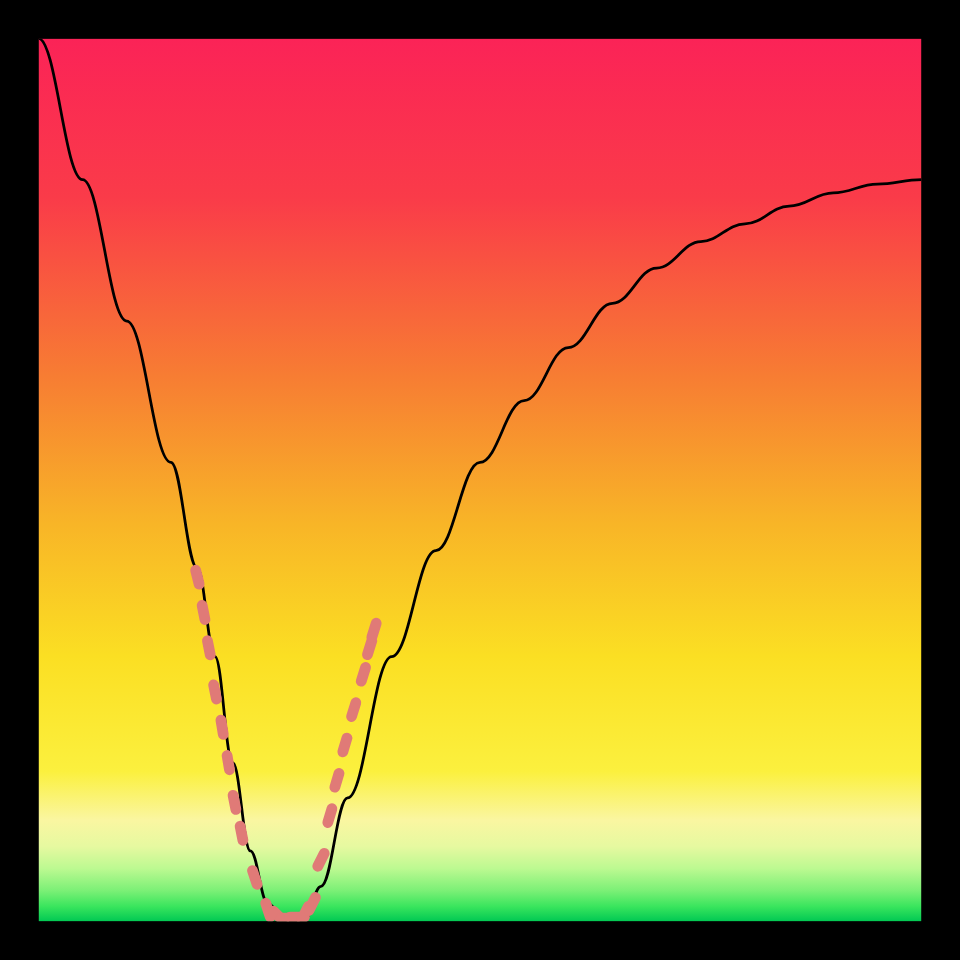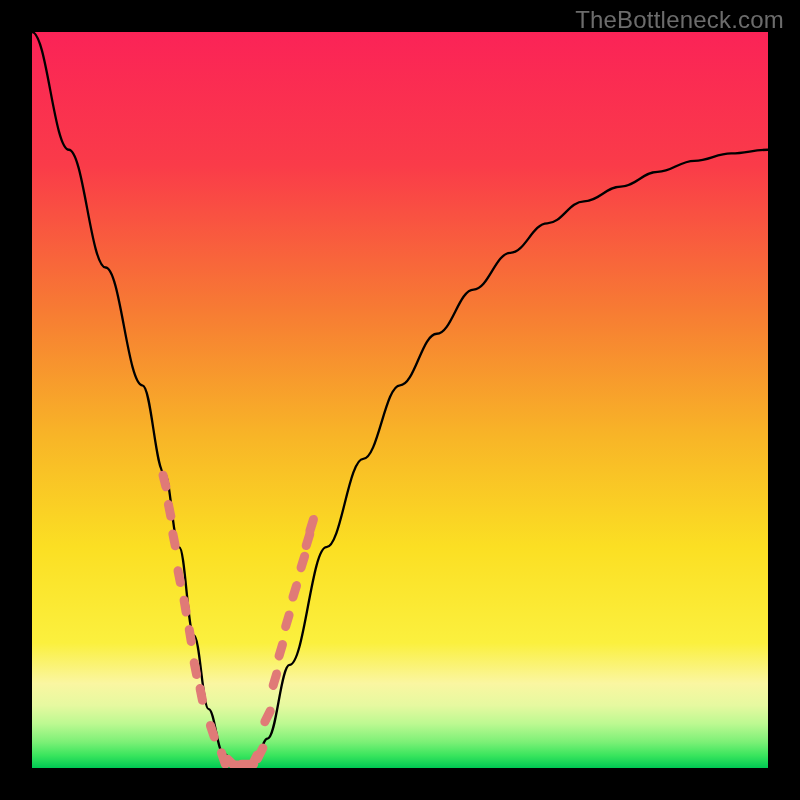--- a/index.html
+++ b/index.html
@@ -49,21 +49,20 @@
     left: 0;
     top: 0;
     width: 100%;
     height: 100%;
   }
 </style>
 </head>
 <body>
 
 <div class="frame">
-  <div class="watermark">TheBottleneck.com</div>
 
   <div class="plot-box">
     <svg class="gradient-bg" viewBox="0 0 736 736" preserveAspectRatio="none">
       <defs>
         <linearGradient id="bg-grad" x1="0" y1="0" x2="0" y2="1">
           <stop offset="0%" stop-color="#fb2357"></stop>
           <stop offset="18%" stop-color="#fa3b49"></stop>
           <stop offset="38%" stop-color="#f77c33"></stop>
           <stop offset="55%" stop-color="#f8b527"></stop>
           <stop offset="70%" stop-color="#fbdf23"></stop>

